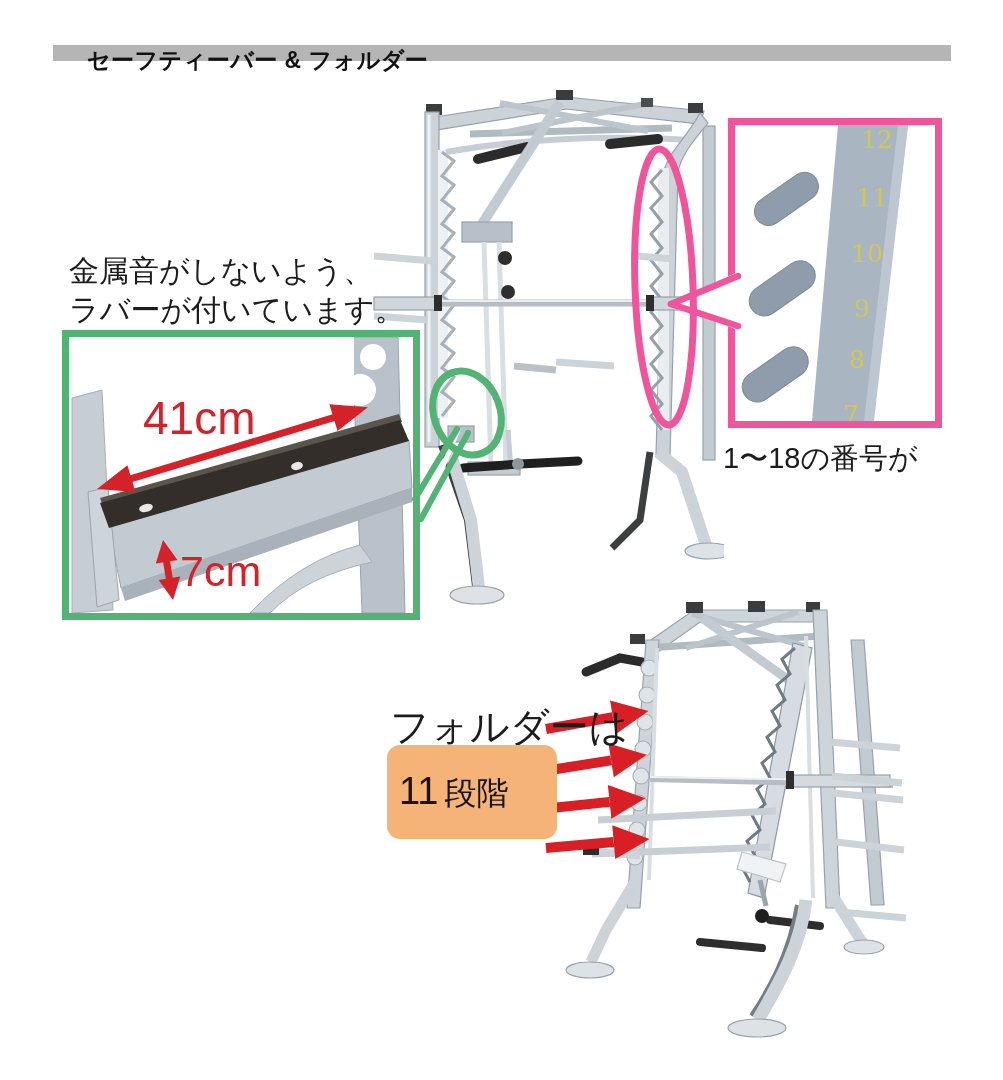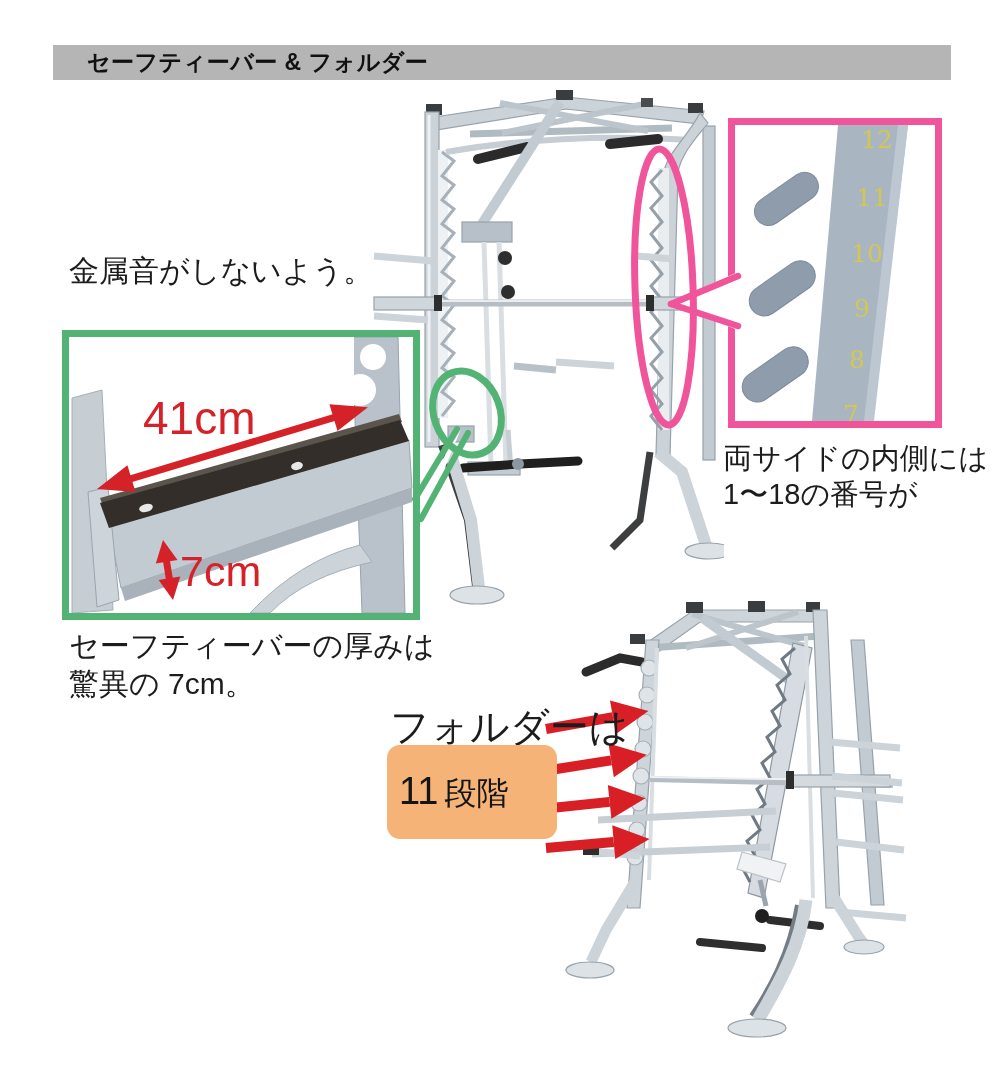--- a/index.html
+++ b/index.html
@@ -1,20 +1,20 @@
 <!DOCTYPE html>
 <html><head>
 <meta charset="utf-8">
 <style>
   html,body{margin:0;padding:0;background:#ffffff;}
   #page{position:relative;width:1003px;height:1080px;background:#ffffff;overflow:hidden;
         font-family:"Liberation Sans",sans-serif;color:#191919;}
   .abs{position:absolute;}
-  #header-bar{left:53px;top:45px;width:898px;height:35px;background:#b5b5b5;z-index:4;
-              display:flex;align-items:center;}
+  #header-bar{left:53px;top:45px;width:898px;height:16px;background:#b5b5b5;z-index:4;
+              display:flex;align-items:flex-start;}
   #header-bar .title{font-size:23px;font-weight:bold;color:#111;padding-left:34px;letter-spacing:0.5px;}
   .jp-note{z-index:4;font-size:30px;line-height:39px;color:#1c1c1c;}
   #rubber-note{left:69px;top:251px;}
   #safety-caption{left:69px;top:627px;line-height:38px;}
   #numbers-note{left:723px;top:440px;font-size:29px;line-height:36px;}
   #folder-label{left:390px;top:700px;font-size:39px;z-index:4;color:#1c1c1c;}
   #folder-spec{left:387px;top:745px;width:170px;height:94px;background:#f5b377;border-radius:13px;
                z-index:4;display:flex;flex-direction:column;justify-content:center;padding-left:12px;box-sizing:border-box;}
   .spec-line{display:flex;align-items:baseline;gap:6px;color:#141414;}
   .spec-num{font-size:38px;line-height:44px;}
@@ -28,30 +28,26 @@
 </head>
 <body>
 
 <div id="page">
 
   <div id="header-bar" class="abs">
     <span class="title">セーフティーバー &amp; フォルダー</span>
   </div>
 
   <div id="rubber-note" class="abs jp-note">
-    <div>金属音がしないよう。</div>
+    <div>金属音がしないよう、</div>
+    <div>ラバーが付いています。</div>
   </div>
 
-  <div id="safety-caption" class="abs jp-note">
-    <div>セーフティーバーの厚みは</div>
-    <div>驚異の 7cm。</div>
-  </div>
 
   <div id="numbers-note" class="abs jp-note">
-    <div>両サイドの内側には</div>
     <div>1〜18の番号が</div>
   </div>
 
   <div id="folder-label" class="abs">フォルダーは</div>
 
   <div id="folder-spec" class="abs">
     <div class="spec-line">
       <span class="spec-num">11</span>
       <span class="spec-unit">段階</span>
     </div>

